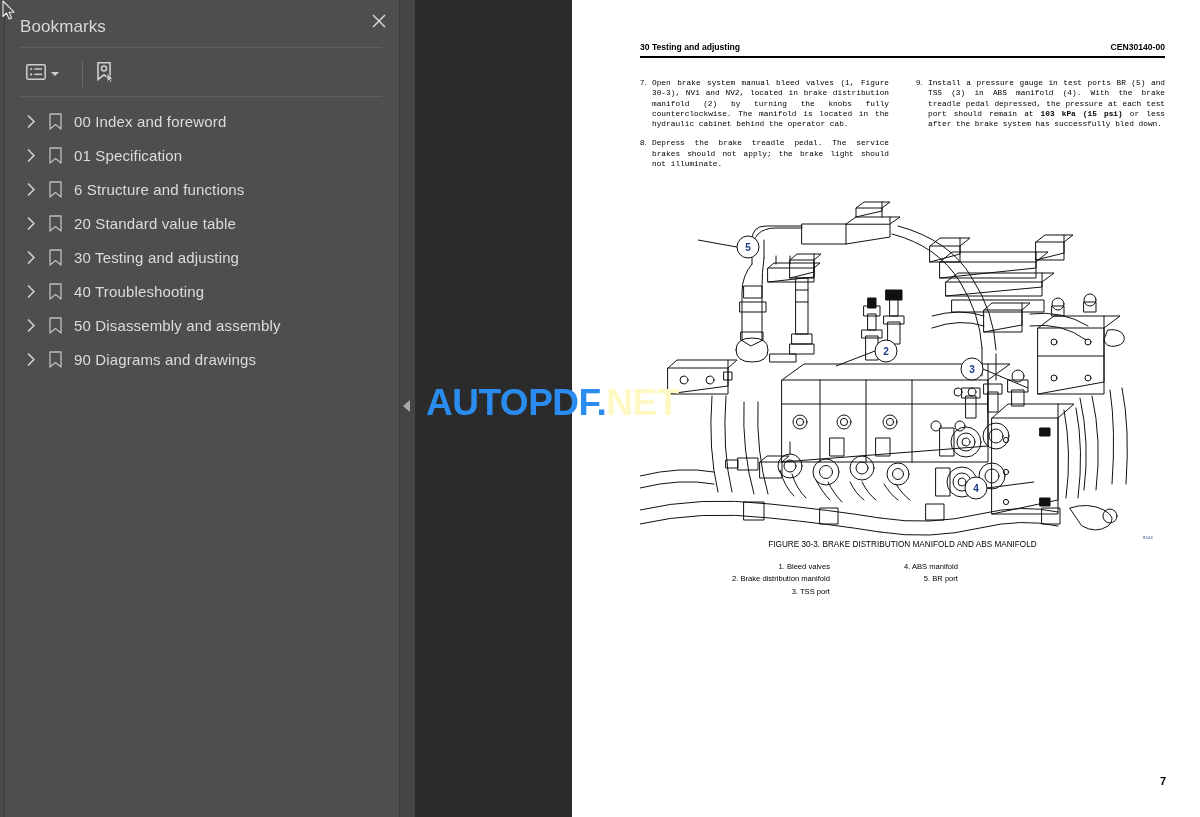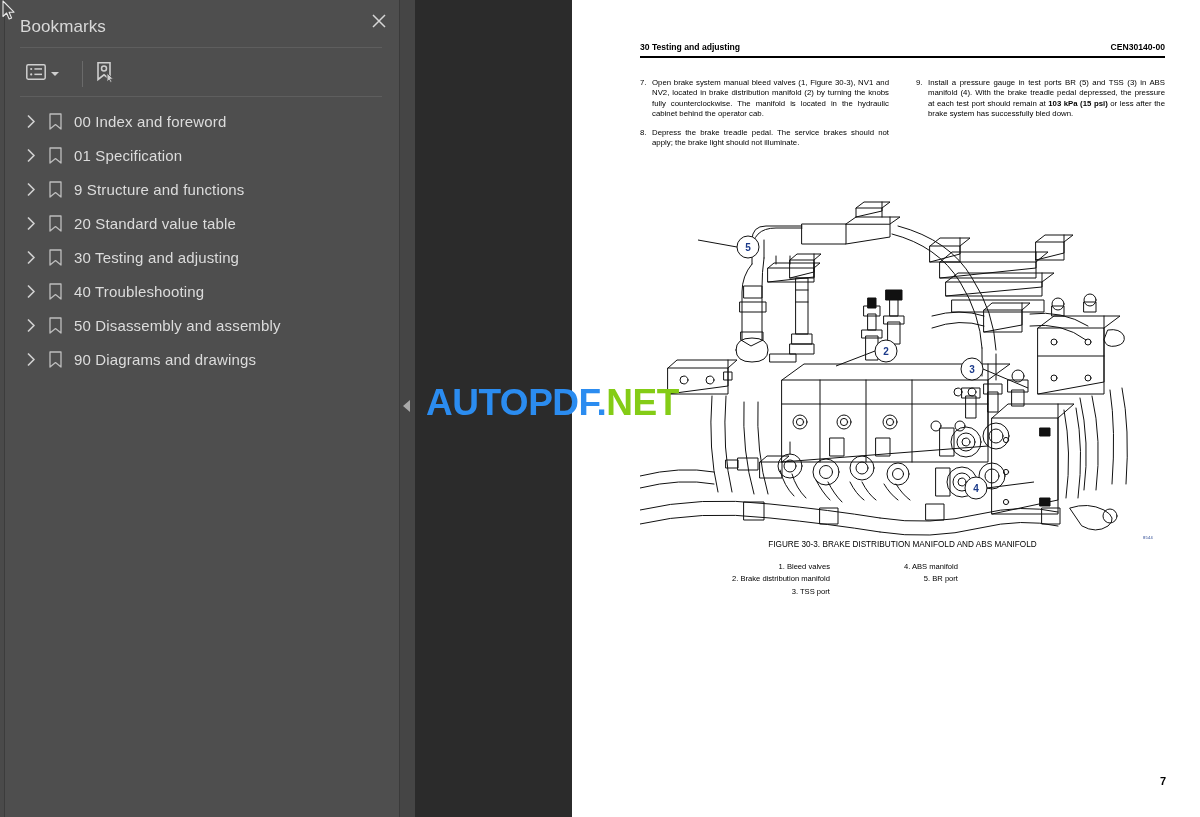--- a/index.html
+++ b/index.html
@@ -117,21 +117,21 @@
     position:absolute;left:68px;top:78px;width:525px;
     display:flex;gap:27px;
   }
   .col{width:249px;}
   .step{
     display:flex;font-size:7.8px;line-height:1.32;color:#000;
     margin-bottom:9px;
     font-family:"Liberation Sans",sans-serif;
   }
   .step-num{flex:0 0 12px;}
-  .step-body{flex:1;text-align:justify;}
+  .step-body{flex:1;text-align:justify;font-family:Liberation Mono, monospace;}
   .step-body b{font-weight:bold;}
 
   
   #figure-area{
     position:absolute;left:68px;top:190px;width:525px;height:355px;
   }
   #fig-svg{position:absolute;left:0;top:0;width:525px;height:355px;}
   #fig-id{
     position:absolute;right:12px;bottom:5px;
     font-size:4px;color:#1b3a8a;letter-spacing:.3px;
@@ -155,21 +155,21 @@
   
   #watermark{
     position:absolute;left:426px;top:382px;
     font-size:37px;font-weight:bold;letter-spacing:-0.5px;
     font-family:"Liberation Sans",sans-serif;
     white-space:nowrap;
     z-index:40;
   }
   #watermark .wm-a{color:#2b8cf0;}
   #watermark .wm-b{color:#2b8cf0;}
-  #watermark .wm-c{color:#84cc16;}
+  #watermark .wm-c{color:#fef9c3;}
 
   
   #cursor{position:absolute;left:2px;top:0px;z-index:60;}
 </style>
 </head>
 <body>
 
 <div id="sidebar">
   <div id="sidebar-edge"></div>
 
@@ -240,21 +240,21 @@
         <div class="bm-twisty">
           <svg width="9" height="13" viewBox="0 0 9 13">
             <path d="M1.5,1 L7,6.5 L1.5,12" fill="none" stroke="#cfcfcf" stroke-width="1.7" stroke-linecap="round" stroke-linejoin="round"></path>
           </svg>
         </div>
         <div class="bm-ico">
           <svg width="13" height="17" viewBox="0 0 13 17">
             <path d="M1,1 H12 V16 L6.5,11.6 L1,16 Z" fill="none" stroke="#bdbdbd" stroke-width="1.3" stroke-linejoin="round"></path>
           </svg>
         </div>
-        <div class="bm-label">9 Structure and functions</div>
+        <div class="bm-label">6 Structure and functions</div>
       </div>
       <div class="bm-row">
         <div class="bm-twisty">
           <svg width="9" height="13" viewBox="0 0 9 13">
             <path d="M1.5,1 L7,6.5 L1.5,12" fill="none" stroke="#cfcfcf" stroke-width="1.7" stroke-linecap="round" stroke-linejoin="round"></path>
           </svg>
         </div>
         <div class="bm-ico">
           <svg width="13" height="17" viewBox="0 0 13 17">
             <path d="M1,1 H12 V16 L6.5,11.6 L1,16 Z" fill="none" stroke="#bdbdbd" stroke-width="1.3" stroke-linejoin="round"></path>

